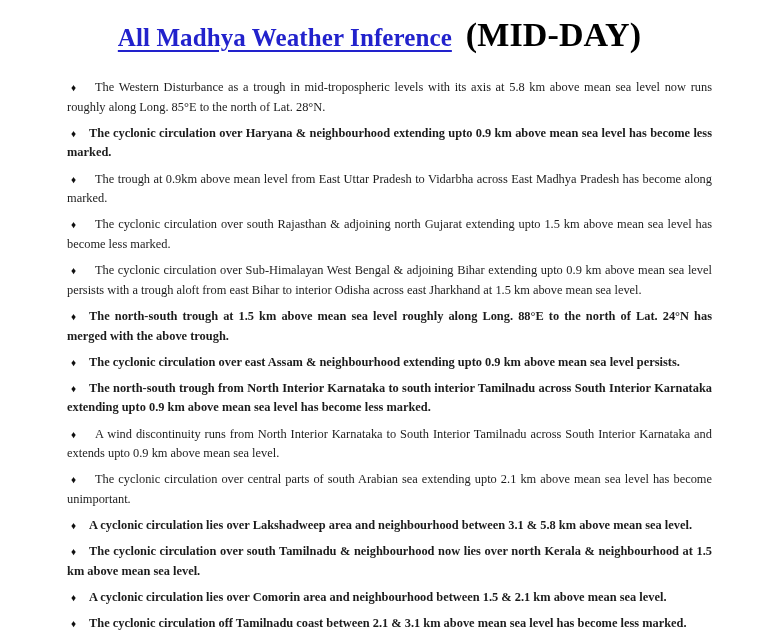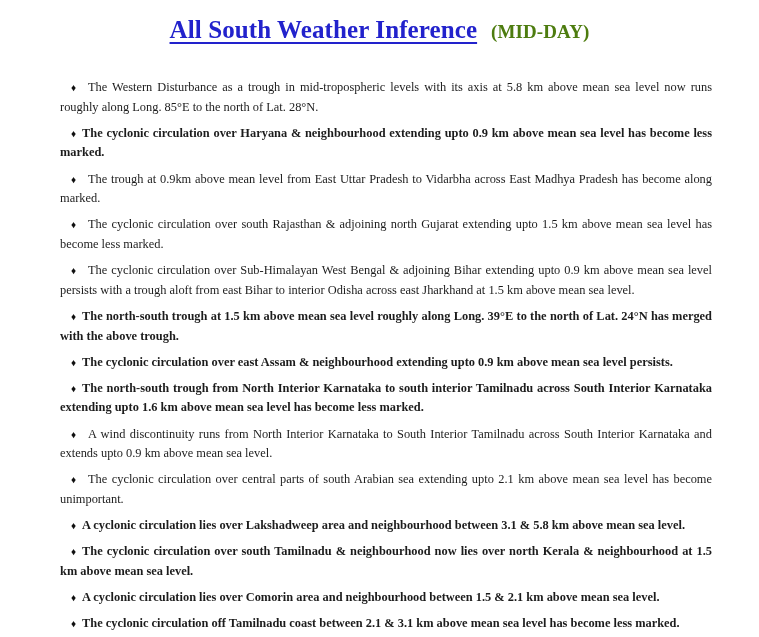--- a/index.html
+++ b/index.html
@@ -34,23 +34,23 @@
   .title-main {
     font-size: 25px;
     font-weight: bold;
     color: #2222cc;
     text-decoration: underline;
     text-decoration-color: #2222cc;
     text-underline-offset: 4px;
     letter-spacing: 0.1px;
   }
   .title-suffix {
-    font-size: 19px;
+    font-size: 34px;
     font-weight: bold;
-    color: #4d7c0f;
+    color: #000000;
     margin-left: 14px;
     letter-spacing: 0.1px;
   }
 
   
   .inference-list {
     margin: 0;
     padding: 0;
     list-style: none;
     position: absolute;
@@ -71,33 +71,34 @@
     position: absolute;
     left: 11px;
     top: 0;
     font-size: 10px;
     line-height: 19.6px;
     color: #111111;
   }
   .item-text {
     display: block;
     text-indent: 28px;
+    margin-left: 7px;
   }
   .item-text.tight {
     text-indent: 22px;
     font-weight: bold;
   }
 </style>
 </head>
 <body>
 
 <div class="page">
 
   <div class="title-block">
-    <span class="title-main">All South Weather Inference</span><span class="title-suffix">(MID-DAY)</span>
+    <span class="title-main">All Madhya Weather Inference</span><span class="title-suffix">(MID-DAY)</span>
   </div>
 
   <ul class="inference-list">
 
     <li class="inference-item">
       <span class="bullet-icon">♦</span>
       <span class="item-text">The Western Disturbance as a trough in mid-tropospheric levels with its axis at 5.8 km above mean sea level now runs roughly along Long. 85°E to the north of Lat.  28°N.</span>
     </li>
 
     <li class="inference-item">
@@ -115,31 +116,31 @@
       <span class="item-text">The cyclonic circulation over south Rajasthan &amp; adjoining north Gujarat  extending upto 1.5 km above mean sea level has become less marked.</span>
     </li>
 
     <li class="inference-item">
       <span class="bullet-icon">♦</span>
       <span class="item-text">The cyclonic circulation over Sub-Himalayan West Bengal &amp;  adjoining Bihar extending upto 0.9 km above mean sea level persists with  a trough aloft  from east Bihar to interior Odisha across east Jharkhand at 1.5 km above mean sea level.</span>
     </li>
 
     <li class="inference-item">
       <span class="bullet-icon">♦</span>
-      <span class="item-text tight">The north-south trough at 1.5 km above mean sea level roughly along Long. 39°E to the north of Lat. 24°N has merged with the above trough.</span>
+      <span class="item-text tight">The north-south trough at 1.5 km above mean sea level roughly along Long. 88°E to the north of Lat. 24°N has merged with the above trough.</span>
     </li>
 
     <li class="inference-item">
       <span class="bullet-icon">♦</span>
       <span class="item-text tight">The cyclonic circulation over east Assam &amp; neighbourhood  extending upto 0.9 km above mean sea level persists.</span>
     </li>
 
     <li class="inference-item">
       <span class="bullet-icon">♦</span>
-      <span class="item-text tight">The north-south trough from North Interior Karnataka to south interior Tamilnadu across South Interior Karnataka extending upto 1.6 km above mean sea level has become less marked.</span>
+      <span class="item-text tight">The north-south trough from North Interior Karnataka to south interior Tamilnadu across South Interior Karnataka extending upto 0.9 km above mean sea level has become less marked.</span>
     </li>
 
     <li class="inference-item">
       <span class="bullet-icon">♦</span>
       <span class="item-text">A wind discontinuity runs from North Interior Karnataka to South Interior Tamilnadu across  South Interior Karnataka and extends upto  0.9 km above mean sea level.</span>
     </li>
 
     <li class="inference-item">
       <span class="bullet-icon">♦</span>
       <span class="item-text">The cyclonic circulation over central parts of south Arabian sea extending upto 2.1 km above mean sea level has become unimportant.</span>

